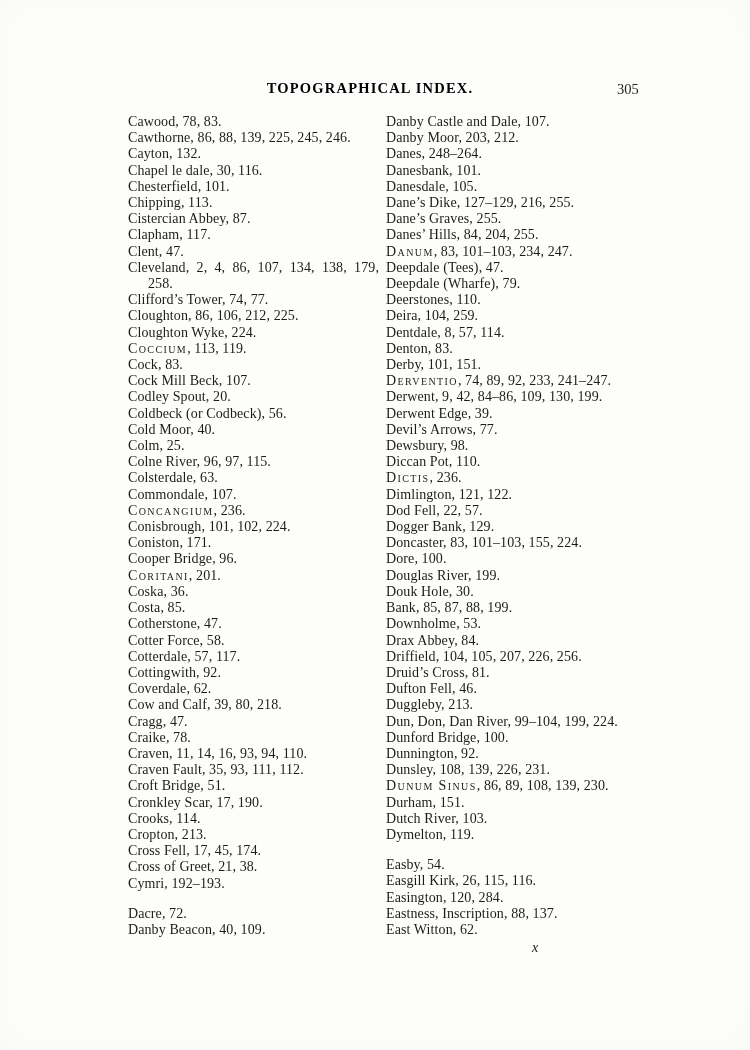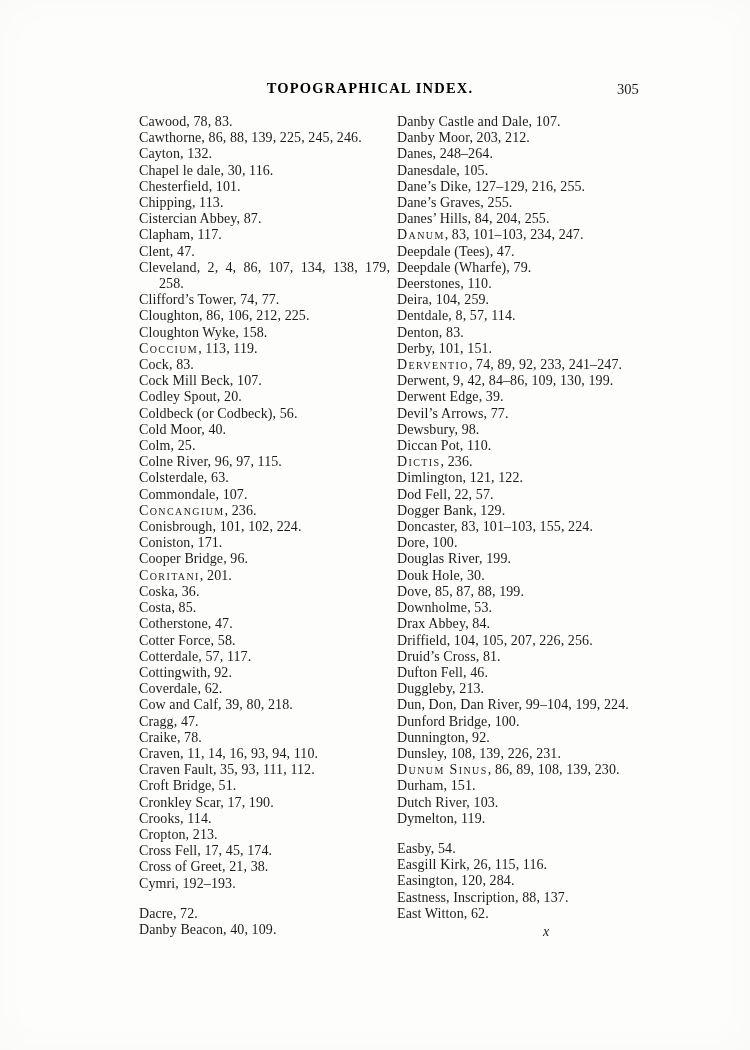--- a/index.html
+++ b/index.html
@@ -29,21 +29,20 @@
     color:#242220;
     text-align:center;
   }
   .columns{
     position:absolute;
     top:114px;left:128px;
     width:518px;
     display:flex;
     gap:7px;
     align-items:flex-start;
-    margin-left:11px;
   }
   .col{font-size:14px;line-height:16.2px;}
   .col-left{width:251px;}
   .col-right{width:260px;}
   .entry{
     padding-left:20px;
     text-indent:-20px;
     text-align:justify;
     letter-spacing:0.1px;
   }
@@ -71,21 +70,21 @@
         <div class="entry"><span class="nm">Cayton</span><span class="refs">, 132.</span></div>
         <div class="entry"><span class="nm">Chapel le dale</span><span class="refs">, 30, 116.</span></div>
         <div class="entry"><span class="nm">Chesterfield</span><span class="refs">, 101.</span></div>
         <div class="entry"><span class="nm">Chipping</span><span class="refs">, 113.</span></div>
         <div class="entry"><span class="nm">Cistercian Abbey</span><span class="refs">, 87.</span></div>
         <div class="entry"><span class="nm">Clapham</span><span class="refs">, 117.</span></div>
         <div class="entry"><span class="nm">Clent</span><span class="refs">, 47.</span></div>
         <div class="entry"><span class="nm">Cleveland</span><span class="refs">, 2, 4, 86, 107, 134, 138, 179, 258.</span></div>
         <div class="entry"><span class="nm">Clifford’s Tower</span><span class="refs">, 74, 77.</span></div>
         <div class="entry"><span class="nm">Cloughton</span><span class="refs">, 86, 106, 212, 225.</span></div>
-        <div class="entry"><span class="nm">Cloughton Wyke</span><span class="refs">, 158.</span></div>
+        <div class="entry"><span class="nm">Cloughton Wyke</span><span class="refs">, 224.</span></div>
         <div class="entry"><span class="nm sc">Coccium</span><span class="refs">, 113, 119.</span></div>
         <div class="entry"><span class="nm">Cock</span><span class="refs">, 83.</span></div>
         <div class="entry"><span class="nm">Cock Mill Beck</span><span class="refs">, 107.</span></div>
         <div class="entry"><span class="nm">Codley Spout</span><span class="refs">, 20.</span></div>
         <div class="entry"><span class="nm">Coldbeck (or Codbeck)</span><span class="refs">, 56.</span></div>
         <div class="entry"><span class="nm">Cold Moor</span><span class="refs">, 40.</span></div>
         <div class="entry"><span class="nm">Colm</span><span class="refs">, 25.</span></div>
         <div class="entry"><span class="nm">Colne River</span><span class="refs">, 96, 97, 115.</span></div>
         <div class="entry"><span class="nm">Colsterdale</span><span class="refs">, 63.</span></div>
         <div class="entry"><span class="nm">Commondale</span><span class="refs">, 107.</span></div>
@@ -113,20 +112,21 @@
         <div class="entry"><span class="nm">Cross Fell</span><span class="refs">, 17, 45, 174.</span></div>
         <div class="entry"><span class="nm">Cross of Greet</span><span class="refs">, 21, 38.</span></div>
         <div class="entry"><span class="nm">Cymri</span><span class="refs">, 192–193.</span></div>
         <div class="entry gap"><span class="nm">Dacre</span><span class="refs">, 72.</span></div>
         <div class="entry"><span class="nm">Danby Beacon</span><span class="refs">, 40, 109.</span></div>
       </div>
     <div class="col col-right" id="col-right">
         <div class="entry"><span class="nm">Danby Castle and Dale</span><span class="refs">, 107.</span></div>
         <div class="entry"><span class="nm">Danby Moor</span><span class="refs">, 203, 212.</span></div>
         <div class="entry"><span class="nm">Danes</span><span class="refs">, 248–264.</span></div>
+        <div class="entry"><span class="nm">Danesbank</span><span class="refs">, 101.</span></div>
         <div class="entry"><span class="nm">Danesdale</span><span class="refs">, 105.</span></div>
         <div class="entry"><span class="nm">Dane’s Dike</span><span class="refs">, 127–129, 216, 255.</span></div>
         <div class="entry"><span class="nm">Dane’s Graves</span><span class="refs">, 255.</span></div>
         <div class="entry"><span class="nm">Danes’ Hills</span><span class="refs">, 84, 204, 255.</span></div>
         <div class="entry"><span class="nm sc">Danum</span><span class="refs">, 83, 101–103, 234, 247.</span></div>
         <div class="entry"><span class="nm">Deepdale (Tees)</span><span class="refs">, 47.</span></div>
         <div class="entry"><span class="nm">Deepdale (Wharfe)</span><span class="refs">, 79.</span></div>
         <div class="entry"><span class="nm">Deerstones</span><span class="refs">, 110.</span></div>
         <div class="entry"><span class="nm">Deira</span><span class="refs">, 104, 259.</span></div>
         <div class="entry"><span class="nm">Dentdale</span><span class="refs">, 8, 57, 114.</span></div>
@@ -139,21 +139,21 @@
         <div class="entry"><span class="nm">Dewsbury</span><span class="refs">, 98.</span></div>
         <div class="entry"><span class="nm">Diccan Pot</span><span class="refs">, 110.</span></div>
         <div class="entry"><span class="nm sc">Dictis</span><span class="refs">, 236.</span></div>
         <div class="entry"><span class="nm">Dimlington</span><span class="refs">, 121, 122.</span></div>
         <div class="entry"><span class="nm">Dod Fell</span><span class="refs">, 22, 57.</span></div>
         <div class="entry"><span class="nm">Dogger Bank</span><span class="refs">, 129.</span></div>
         <div class="entry"><span class="nm">Doncaster</span><span class="refs">, 83, 101–103, 155, 224.</span></div>
         <div class="entry"><span class="nm">Dore</span><span class="refs">, 100.</span></div>
         <div class="entry"><span class="nm">Douglas River</span><span class="refs">, 199.</span></div>
         <div class="entry"><span class="nm">Douk Hole</span><span class="refs">, 30.</span></div>
-        <div class="entry"><span class="nm">Dove</span><span class="refs">, 85, 87, 88, 199.</span></div>
+        <div class="entry"><span class="nm">Bank</span><span class="refs">, 85, 87, 88, 199.</span></div>
         <div class="entry"><span class="nm">Downholme</span><span class="refs">, 53.</span></div>
         <div class="entry"><span class="nm">Drax Abbey</span><span class="refs">, 84.</span></div>
         <div class="entry"><span class="nm">Driffield</span><span class="refs">, 104, 105, 207, 226, 256.</span></div>
         <div class="entry"><span class="nm">Druid’s Cross</span><span class="refs">, 81.</span></div>
         <div class="entry"><span class="nm">Dufton Fell</span><span class="refs">, 46.</span></div>
         <div class="entry"><span class="nm">Duggleby</span><span class="refs">, 213.</span></div>
         <div class="entry"><span class="nm">Dun, Don, Dan River</span><span class="refs">, 99–104, 199, 224.</span></div>
         <div class="entry"><span class="nm">Dunford Bridge</span><span class="refs">, 100.</span></div>
         <div class="entry"><span class="nm">Dunnington</span><span class="refs">, 92.</span></div>
         <div class="entry"><span class="nm">Dunsley</span><span class="refs">, 108, 139, 226, 231.</span></div>

